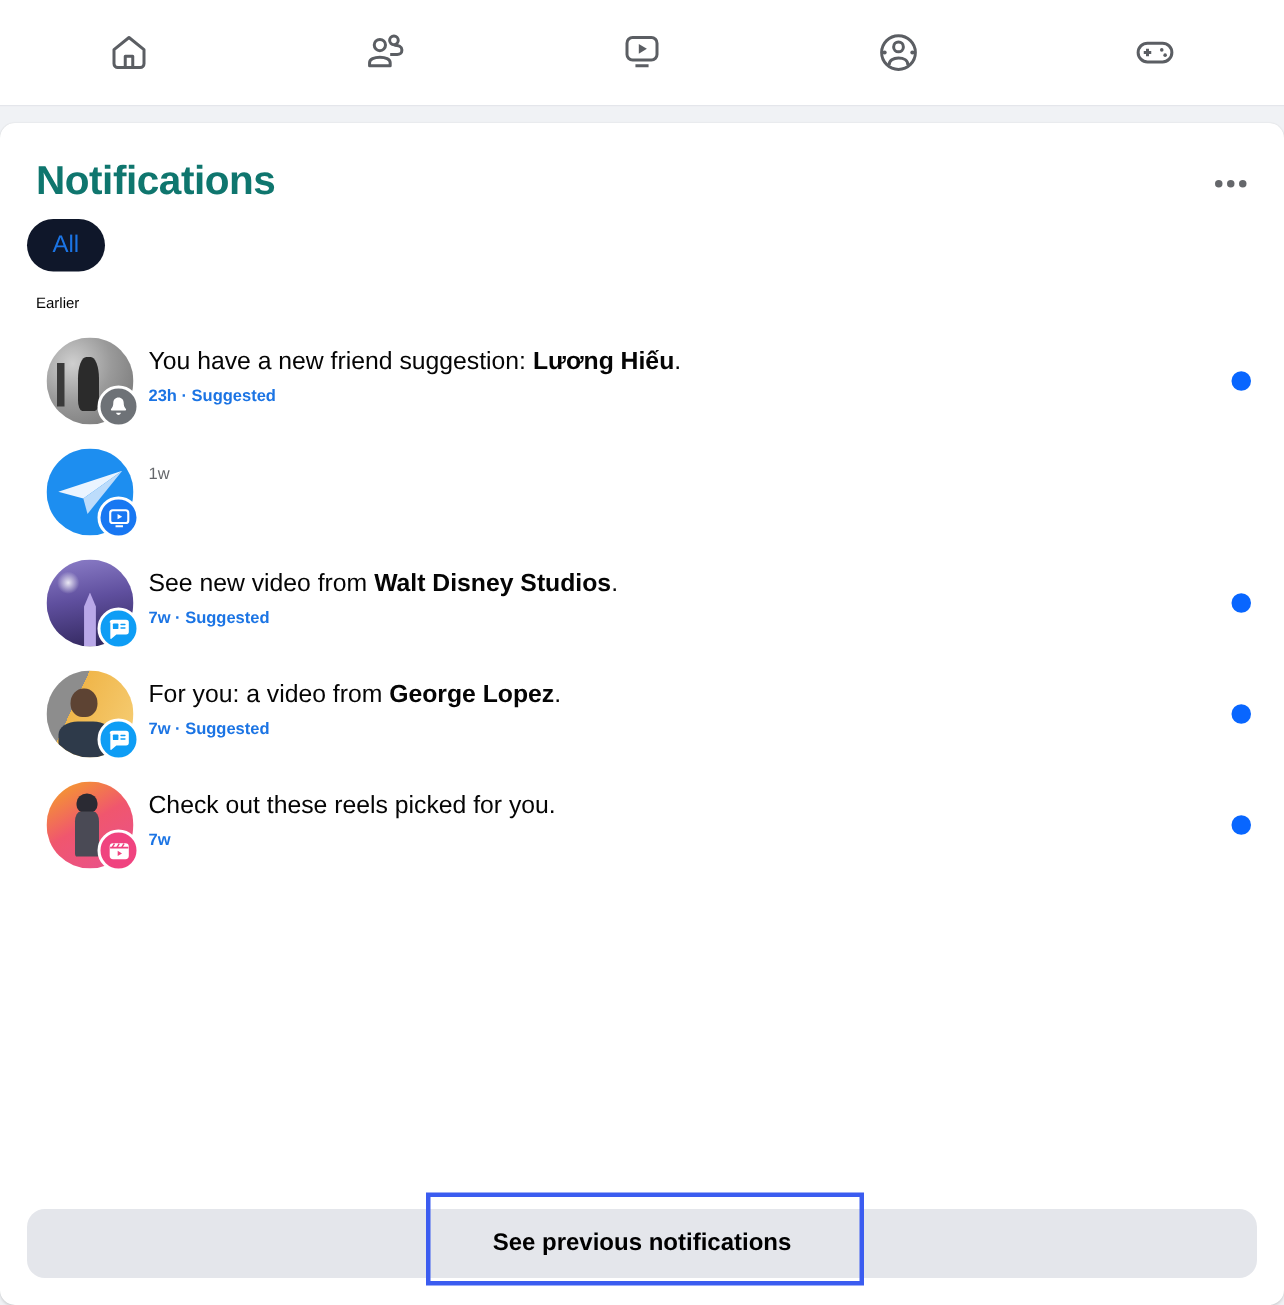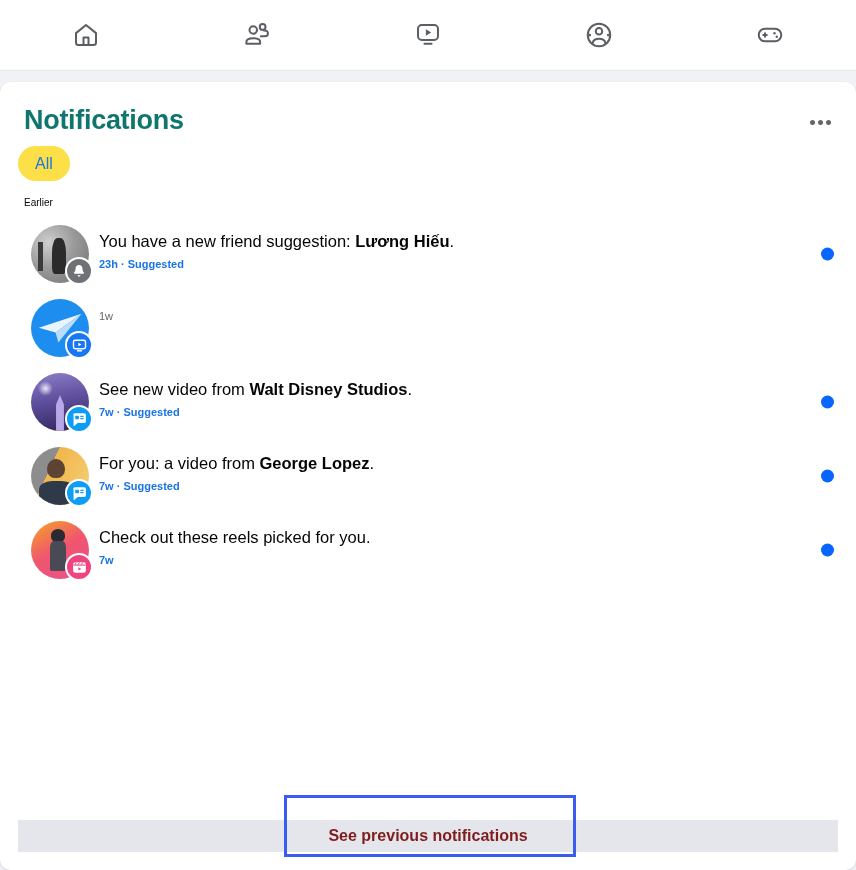--- a/index.html
+++ b/index.html
@@ -91,21 +91,21 @@
   .tab {
     font-size: 16px;
     padding: 8px 17px;
     border-radius: 18px;
     cursor: pointer;
     color: #050505;
     line-height: 19px;
   }
   .tab.active {
     color: #1b74e4;
-    background: #fde047;
+    background: #0f172a;
     font-weight: normal;
   }
 
   .section-label {
     font-size: 10px;
     color: #050505;
     padding: 12px 24px 4px 24px;
     line-height: 20px;
   }
 
@@ -190,27 +190,27 @@
   .footer {
     position: absolute;
     left: 0;
     bottom: 0;
     width: 856px;
     padding: 0 18px 18px 18px;
     box-sizing: border-box;
   }
   .see-prev {
     width: 100%;
-    height: 32px;
+    height: 46px;
     background: #e4e6eb;
     border: none;
-    border-radius: 0;
+    border-radius: 12px;
     font-size: 16px;
     font-weight: bold;
-    color: #7f1d1d;
+    color: #000000;
     font-family: "Liberation Sans", sans-serif;
     cursor: pointer;
     display: flex;
     align-items: center;
     justify-content: center;
   }
   .focus-ring {
     position: absolute;
     left: 284px;
     top: 795px;

